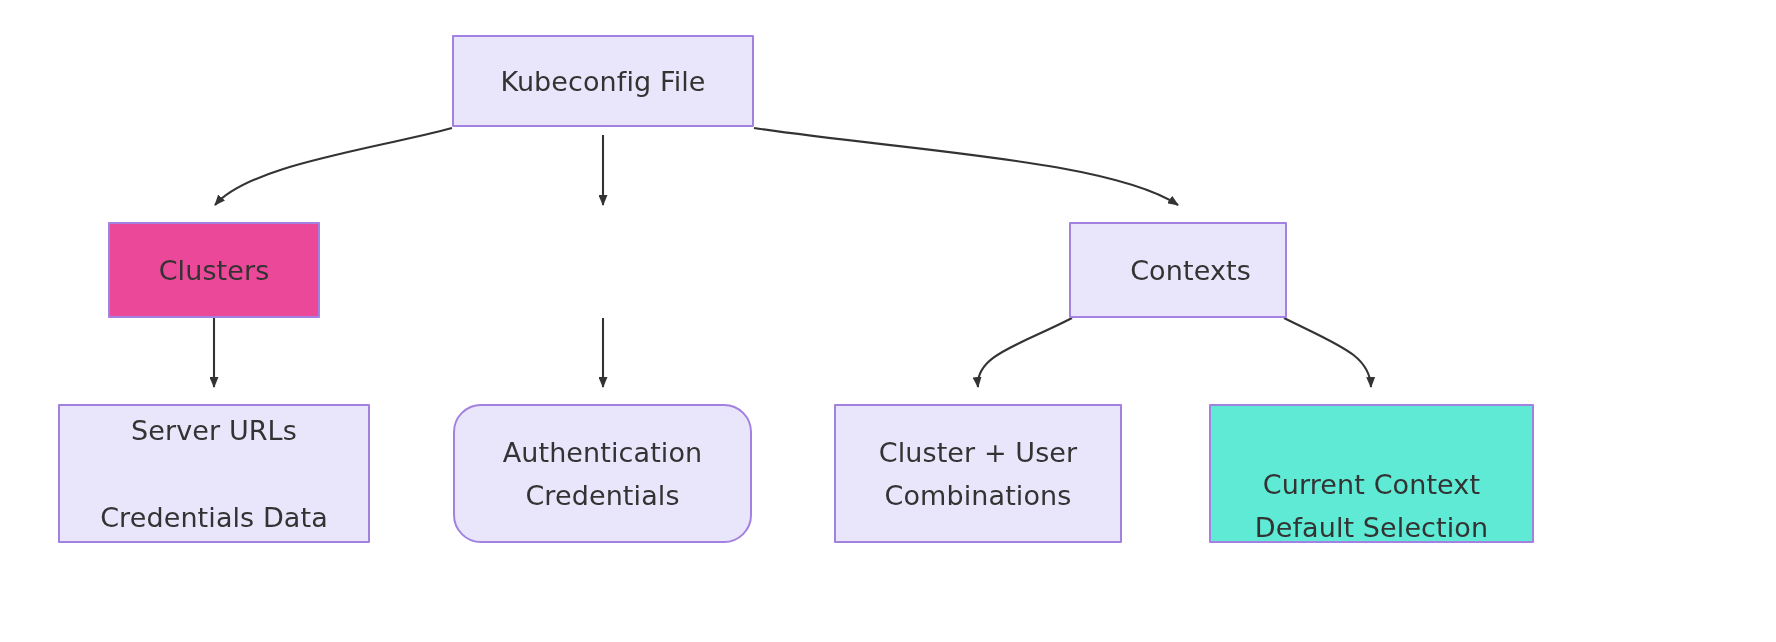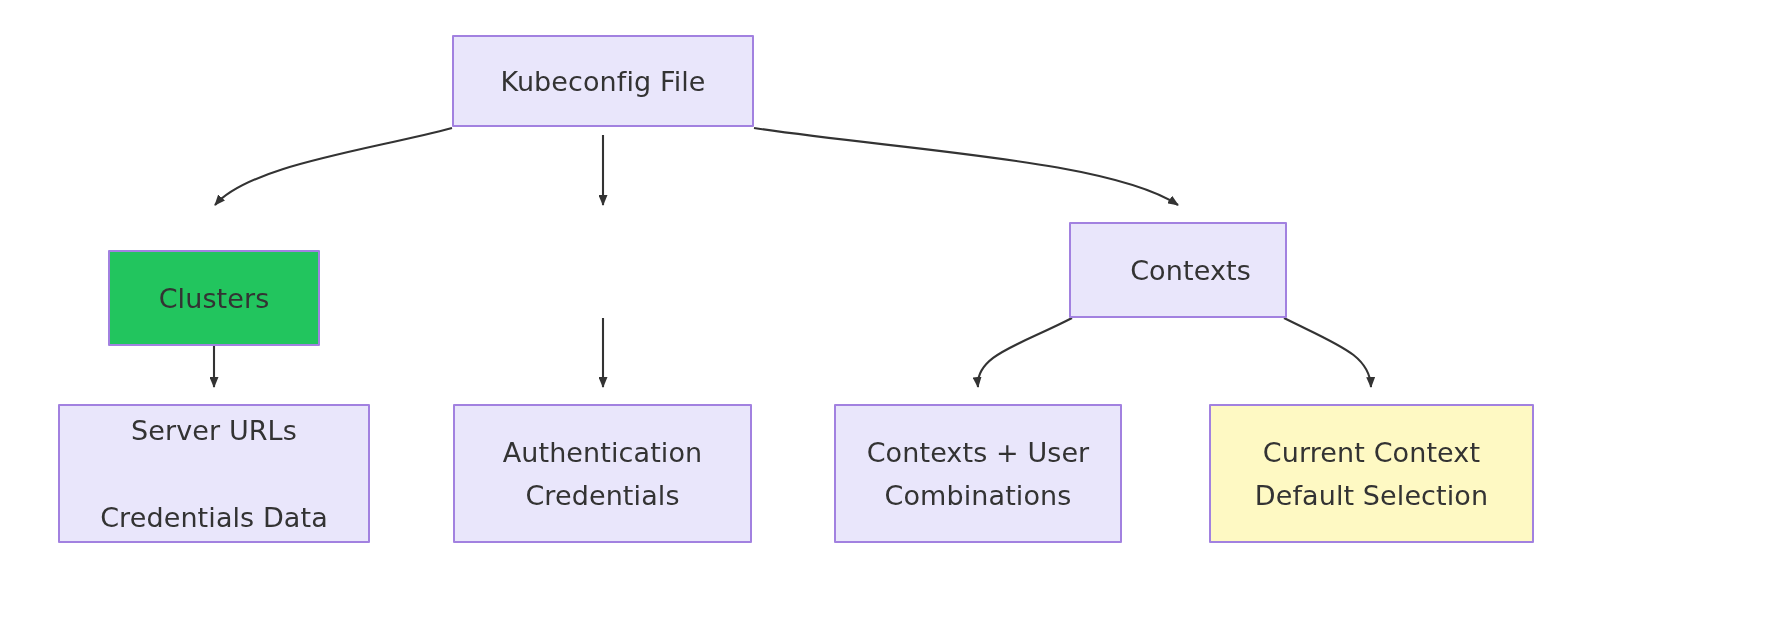--- a/index.html
+++ b/index.html
@@ -84,42 +84,42 @@
 
     <path d="M 1072 318 C 1020 345, 975 355, 978 387" fill="none" stroke="#333333" stroke-width="2.1" marker-end="url(#arrowhead)"></path>
 
     <path d="M 1284 318 C 1338 345, 1370 355, 1371 387" fill="none" stroke="#333333" stroke-width="2.1" marker-end="url(#arrowhead)"></path>
   </svg>
 
   <div class="flow-node" id="node-kubeconfig" style="background: rgb(233, 230, 251); border-color: rgb(162, 129, 224); color: rgb(51, 51, 51);">
     <span class="node-line">Kubeconfig File</span>
   </div>
 
-  <div class="flow-node" id="node-clusters" style="background: #22c55e; border-color: rgb(162, 129, 224); color: rgb(51, 51, 51); margin-top: 28px;">
+  <div class="flow-node" id="node-clusters" style="background: #ec4899; border-color: rgb(162, 129, 224); color: rgb(51, 51, 51);">
     <span class="node-line">Clusters</span>
   </div>
 
 
   <div class="flow-node" id="node-contexts" style="background: rgb(233, 230, 251); border-color: rgb(162, 129, 224); color: rgb(51, 51, 51); padding-left: 25px;">
     <span class="node-line">Contexts</span>
   </div>
 
   <div class="flow-node two-line" id="node-server-urls" style="background: rgb(233, 230, 251); border-color: rgb(162, 129, 224); color: rgb(51, 51, 51); gap: 44px;">
     <span class="node-line">Server URLs</span>
     <span class="node-line">Credentials Data</span>
   </div>
 
-  <div class="flow-node two-line" id="node-authentication" style="background: rgb(233, 230, 251); border-color: rgb(162, 129, 224); color: rgb(51, 51, 51);">
+  <div class="flow-node two-line" id="node-authentication" style="background: rgb(233, 230, 251); border-color: rgb(162, 129, 224); color: rgb(51, 51, 51); border-radius: 28px;">
     <span class="node-line">Authentication</span>
     <span class="node-line">Credentials</span>
   </div>
 
   <div class="flow-node two-line" id="node-cluster-user" style="background: rgb(233, 230, 251); border-color: rgb(162, 129, 224); color: rgb(51, 51, 51);">
-    <span class="node-line">Contexts + User</span>
+    <span class="node-line">Cluster + User</span>
     <span class="node-line">Combinations</span>
   </div>
 
-  <div class="flow-node two-line" id="node-current-ctx" style="background: #fef9c3; border-color: rgb(162, 129, 224); color: rgb(51, 51, 51);">
+  <div class="flow-node two-line" id="node-current-ctx" style="background: #5eead4; border-color: rgb(162, 129, 224); color: rgb(51, 51, 51); justify-content: flex-end;">
     <span class="node-line">Current Context</span>
     <span class="node-line">Default Selection</span>
   </div>
 
 </div>
 
 </body></html>

